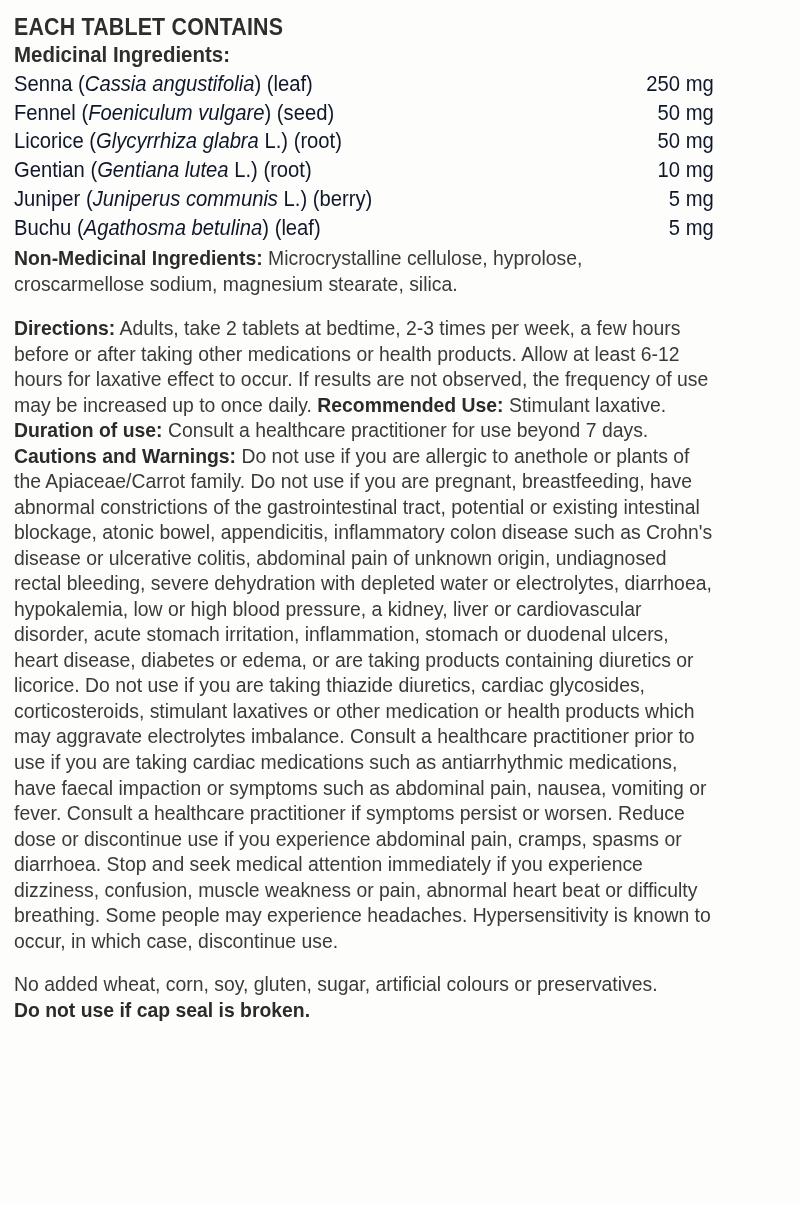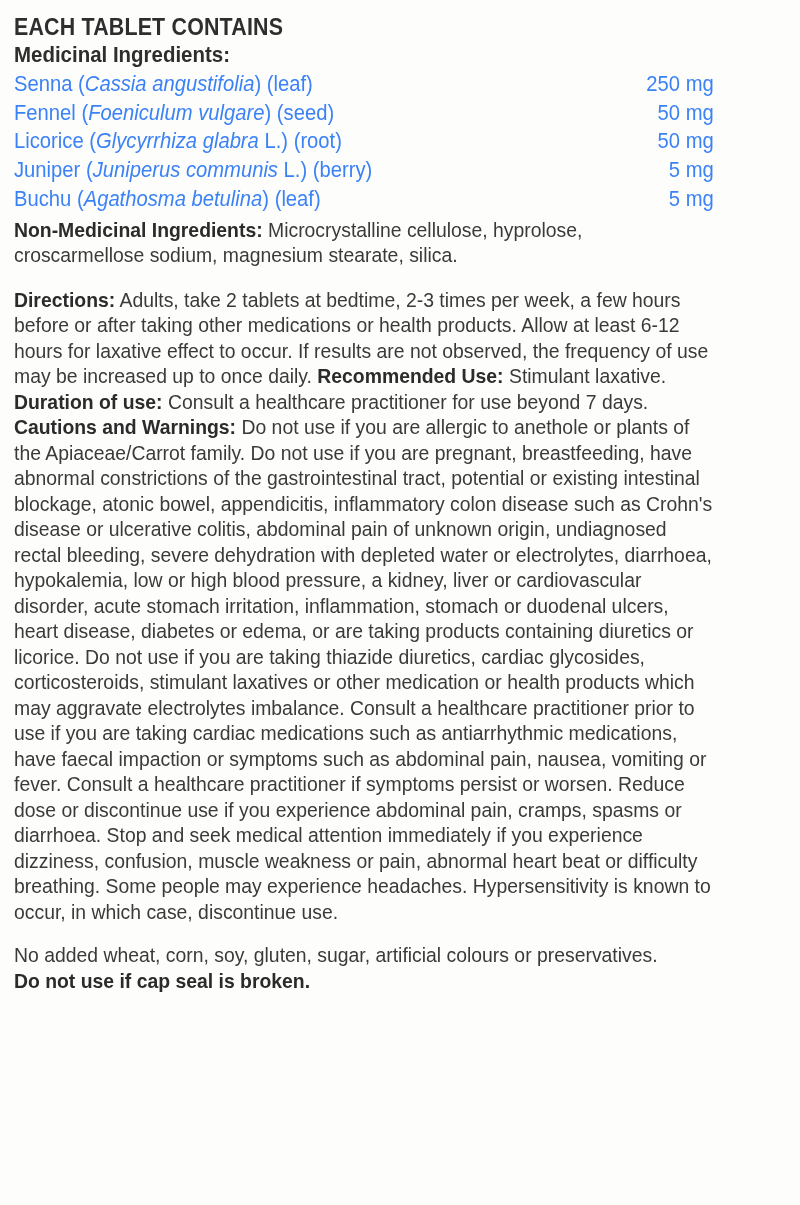--- a/index.html
+++ b/index.html
@@ -47,21 +47,21 @@
   
   .ing-list {
     margin-top: 2px;
   }
   .ing-row {
     display: flex;
     align-items: flex-start;
     justify-content: space-between;
     font-size: 21.5px;
     line-height: 1.335;
-    color: #3b82f6;
+    color: #0f172a;
     white-space: nowrap;
   }
   .ing-name {
     transform: scaleX(0.94);
     transform-origin: left center;
   }
   .ing-name i {
     font-style: italic;
   }
   .ing-amount {
@@ -113,20 +113,24 @@
       </div>
       <div class="ing-row">
         <span class="ing-name">Fennel (<i>Foeniculum vulgare</i>) (seed)</span>
         <span class="ing-amount">50 mg</span>
       </div>
       <div class="ing-row">
         <span class="ing-name">Licorice (<i>Glycyrrhiza glabra</i> L.) (root)</span>
         <span class="ing-amount">50 mg</span>
       </div>
       <div class="ing-row">
+        <span class="ing-name">Gentian (<i>Gentiana lutea</i> L.) (root)</span>
+        <span class="ing-amount">10 mg</span>
+      </div>
+      <div class="ing-row">
         <span class="ing-name">Juniper (<i>Juniperus communis</i> L.) (berry)</span>
         <span class="ing-amount">5 mg</span>
       </div>
       <div class="ing-row">
         <span class="ing-name">Buchu (<i>Agathosma betulina</i>) (leaf)</span>
         <span class="ing-amount">5 mg</span>
       </div>
     </div>
 
   <div class="para block-nonmed">

